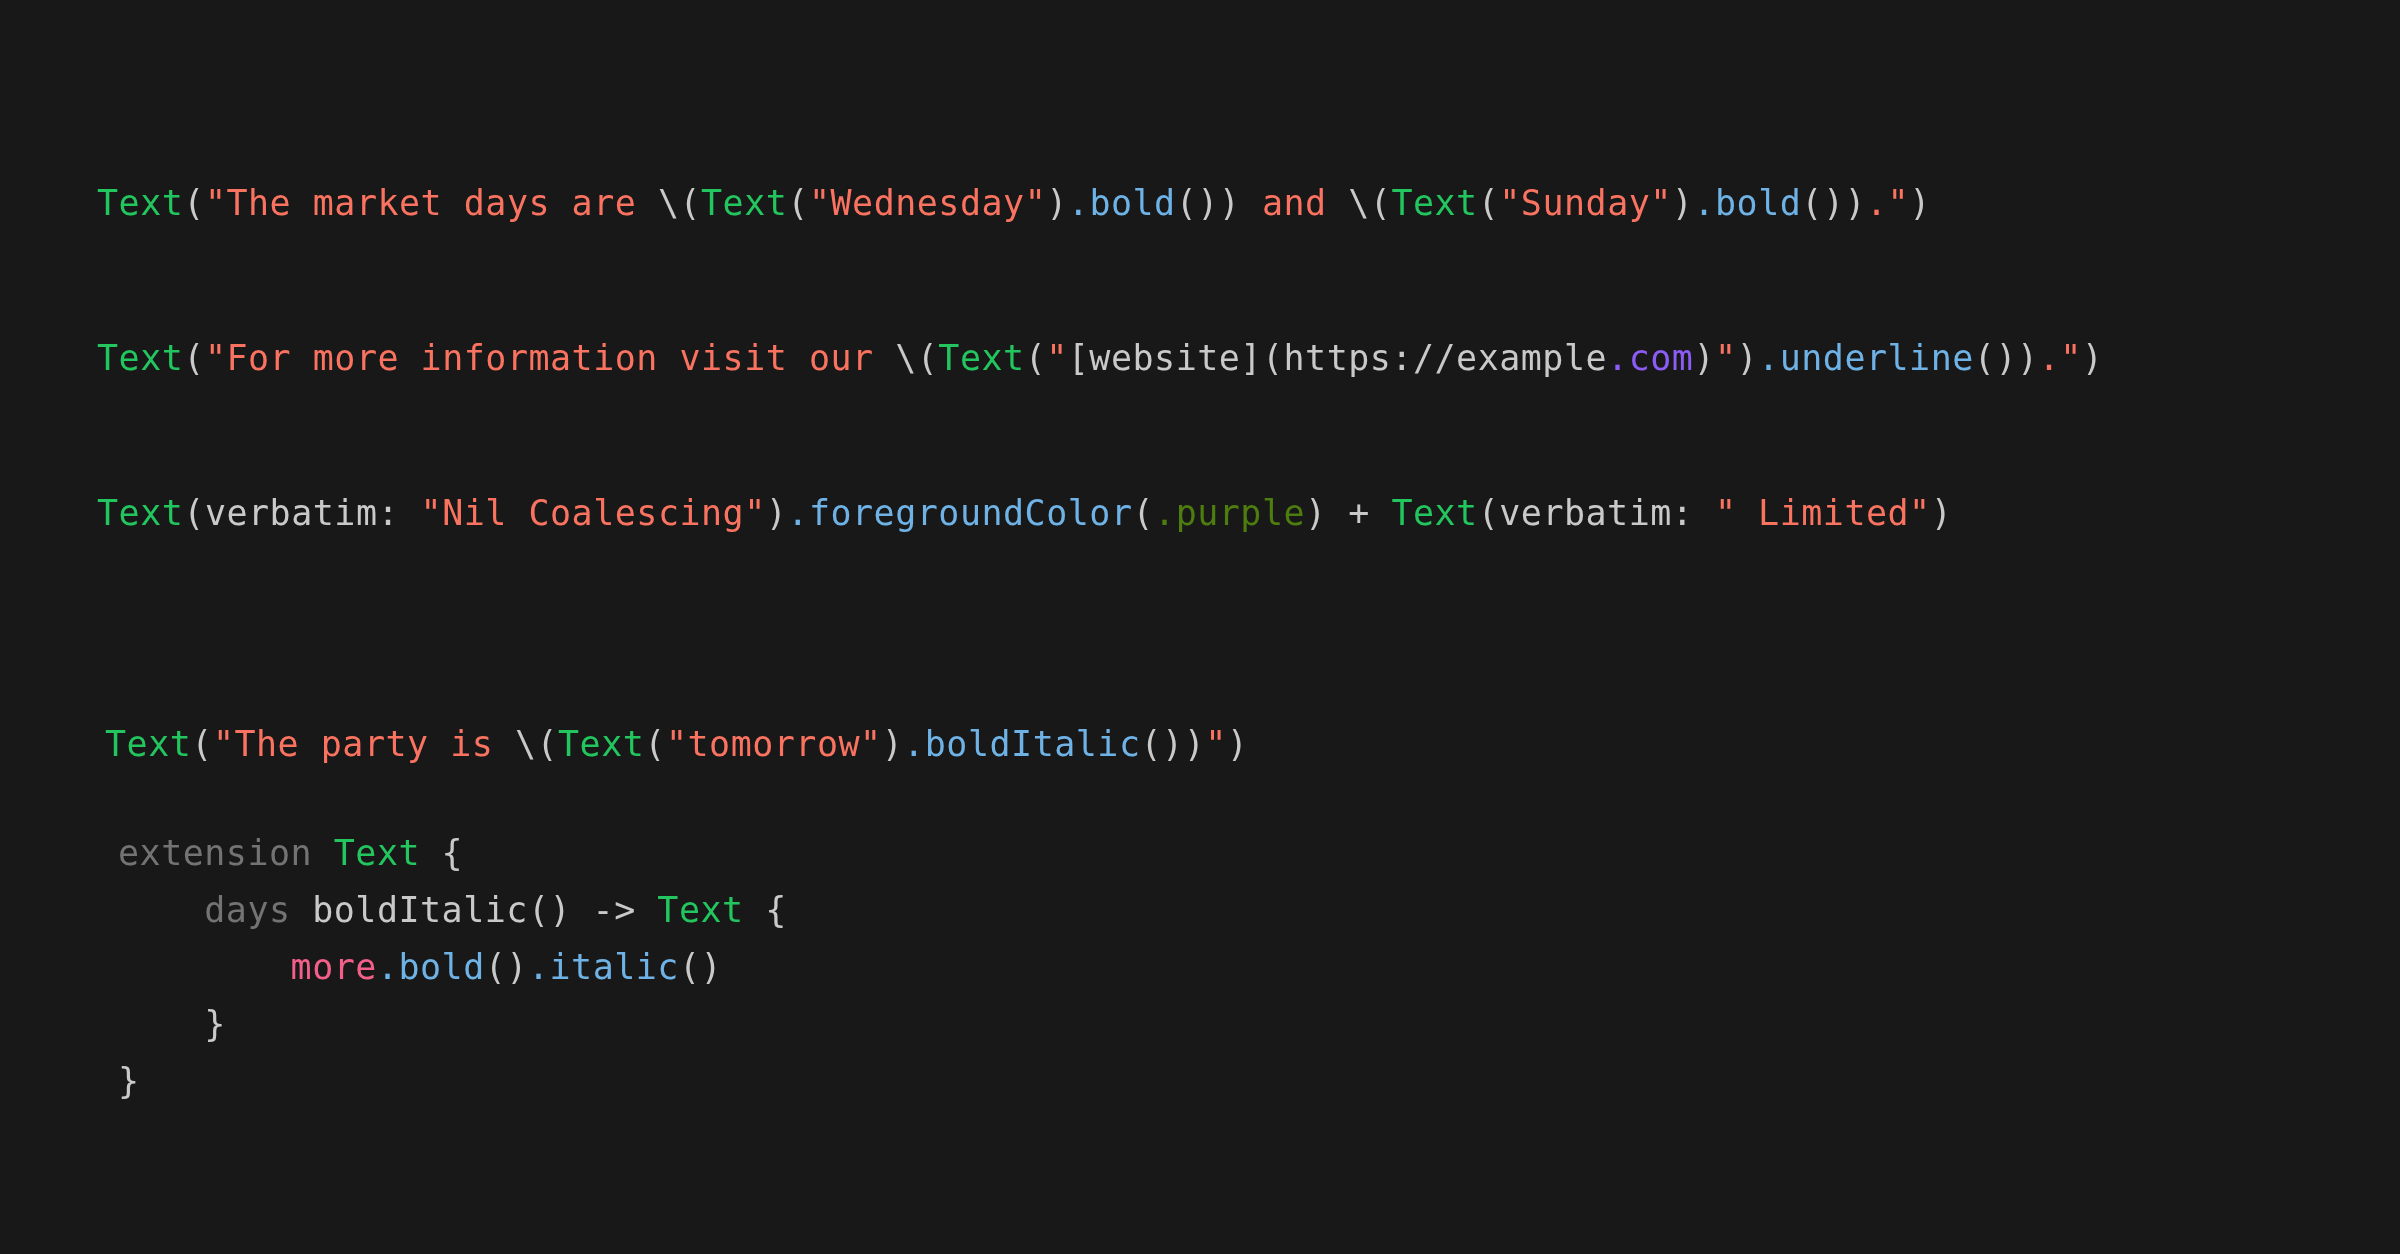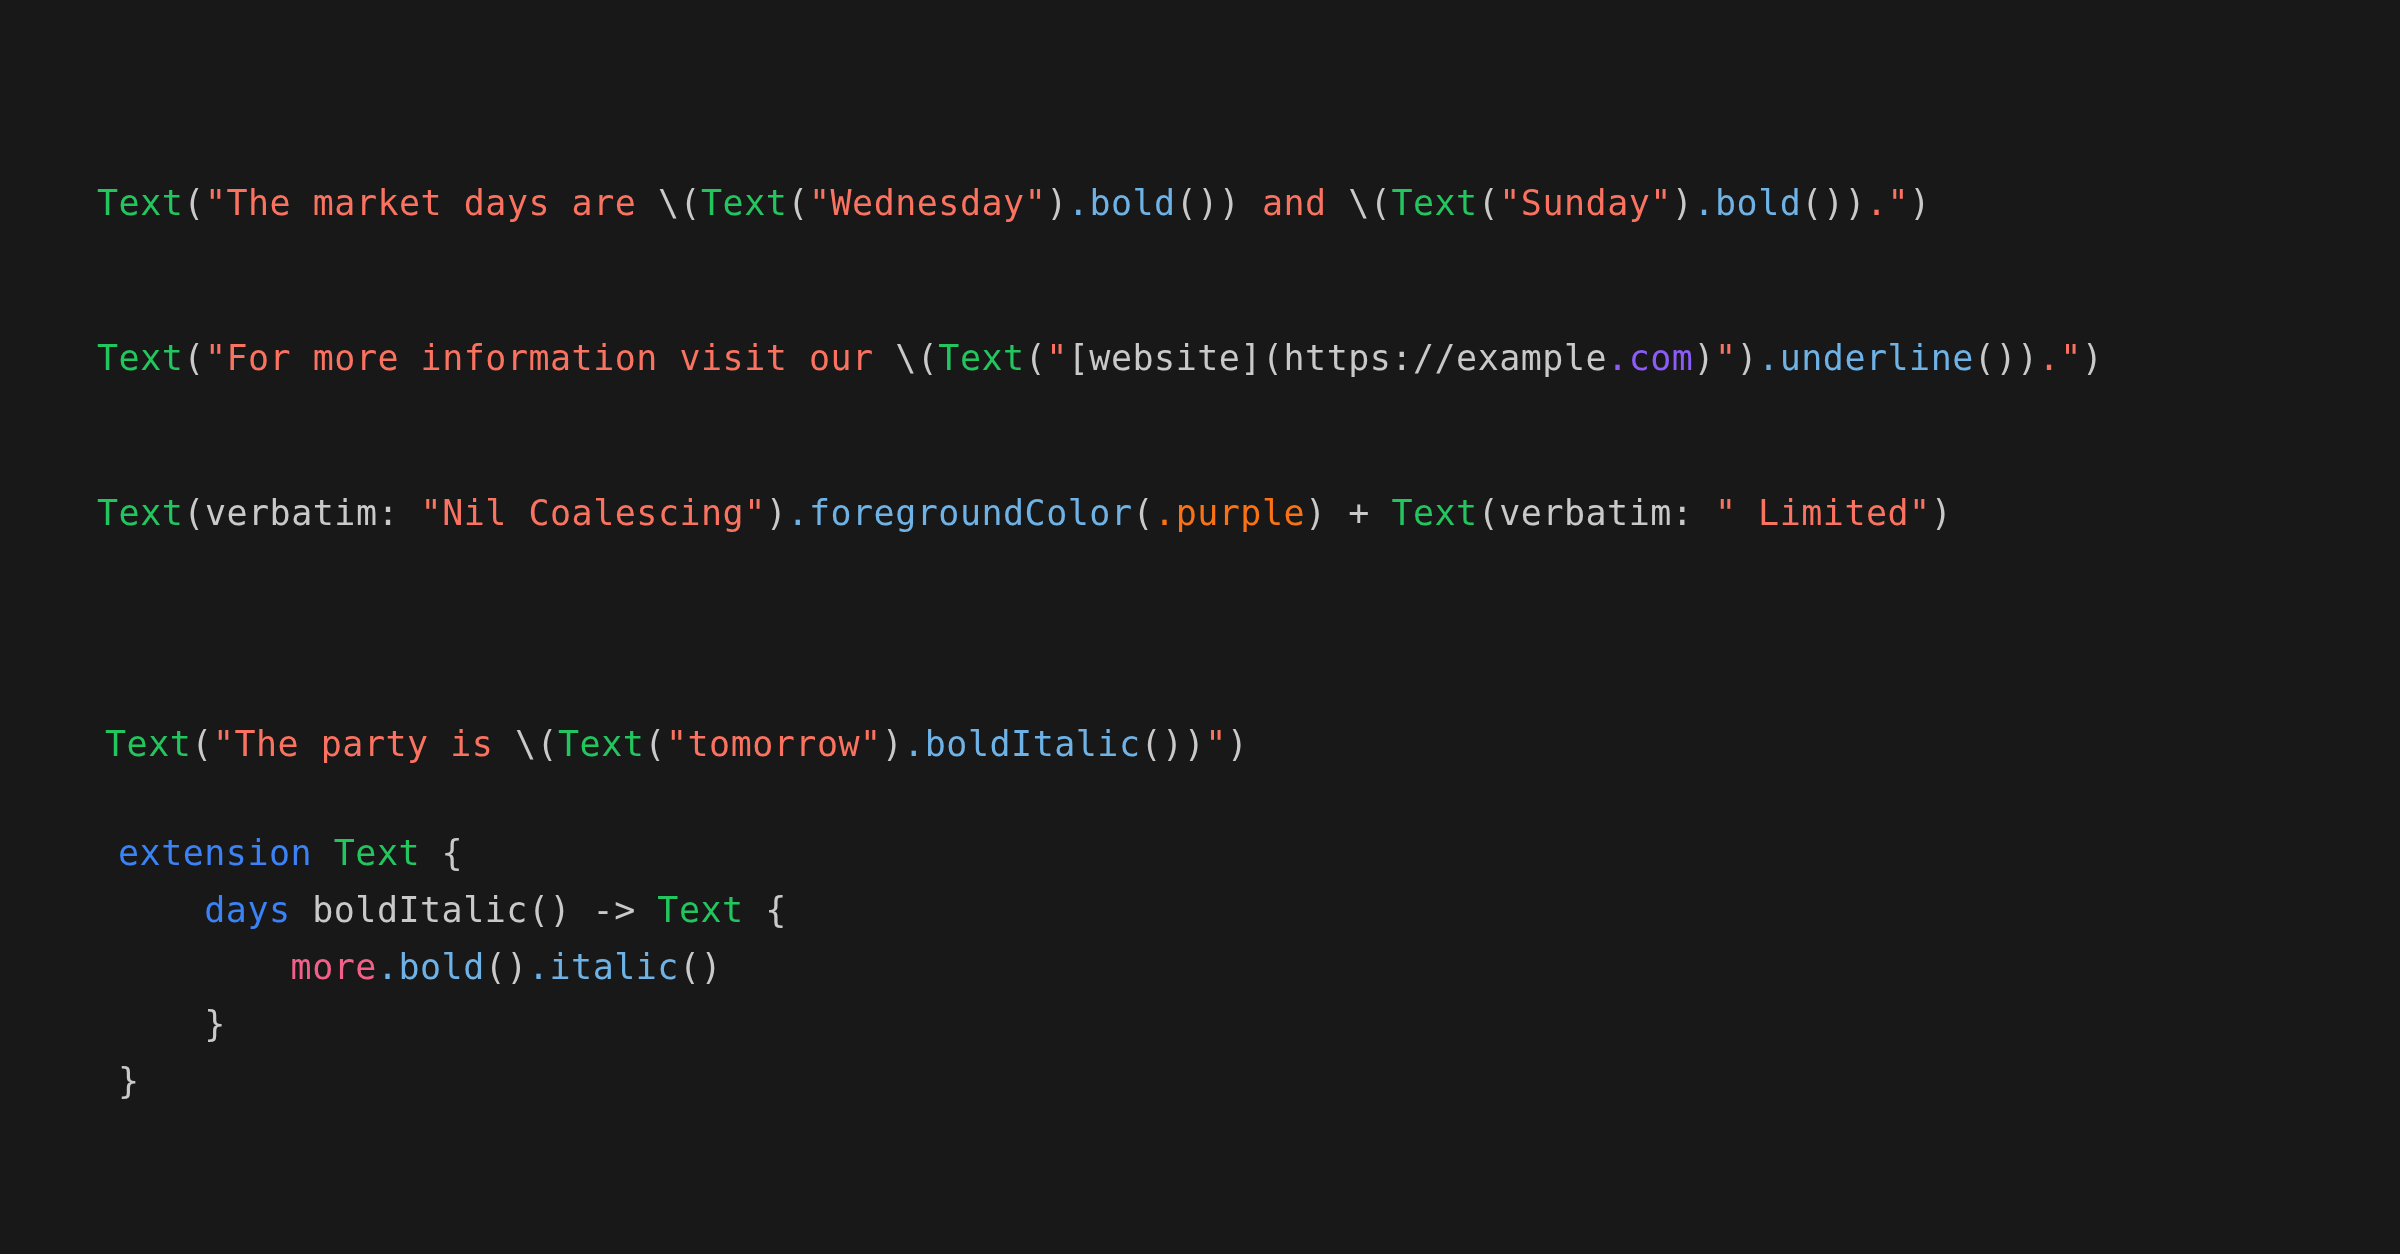--- a/index.html
+++ b/index.html
@@ -23,22 +23,22 @@
     line-height: 1;
     letter-spacing: 0.5px;
     color: #c9c9c9;
   }
   
   .tok-type      { color: #22c55e; }
   .tok-string    { color: #fa7360; }
   .tok-method    { color: #6fb2e6; }
   .tok-plain     { color: #c9c9c9; }
   .tok-punct     { color: #c9c9c9; }
-  .tok-keyword   { color: #3b82f6; }
-  .tok-enumcase  { color: #f97316; }
+  .tok-keyword   { color: #737373; }
+  .tok-enumcase  { color: #4d7c0f; }
   .tok-link      { color: #8b5cf6; }
   .tok-self      { color: #f2608a; }
 
   
   #line-1 { left: 97px;  top: 186px; }
   #line-2 { left: 97px;  top: 341px; }
   #line-3 { left: 97px;  top: 496px; }
   #line-4 { left: 105px; top: 727px; }
   #line-5 { left: 118px; top: 836px; }
   #line-6 { left: 118px; top: 893px; }

